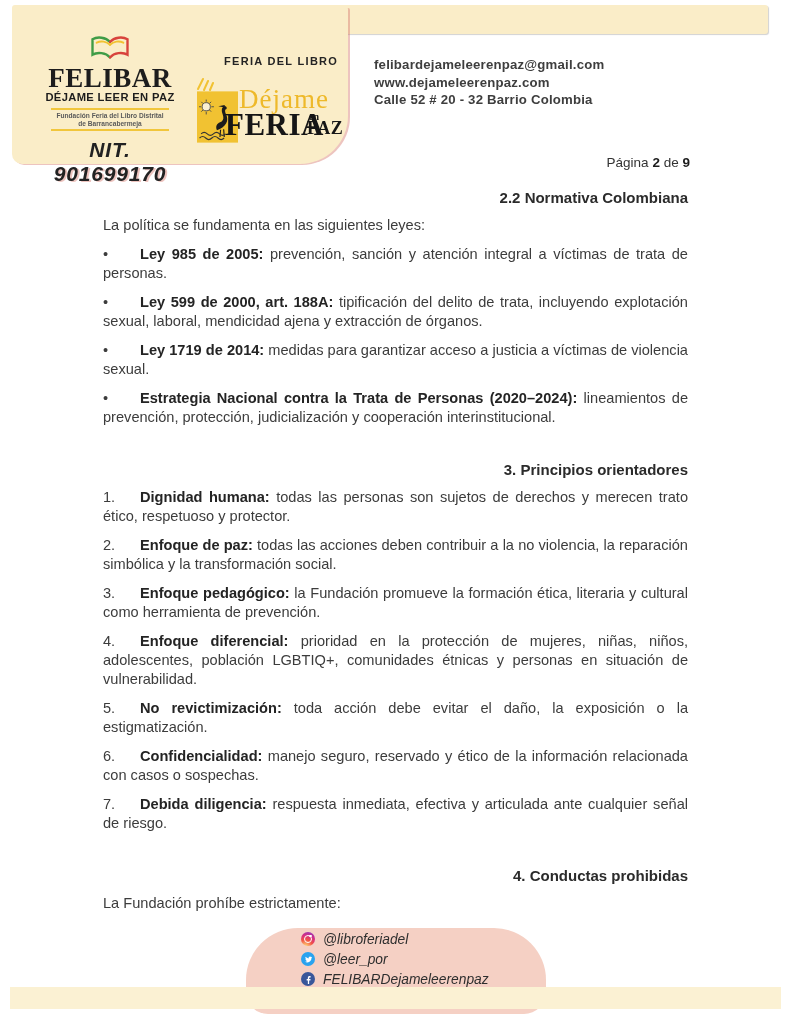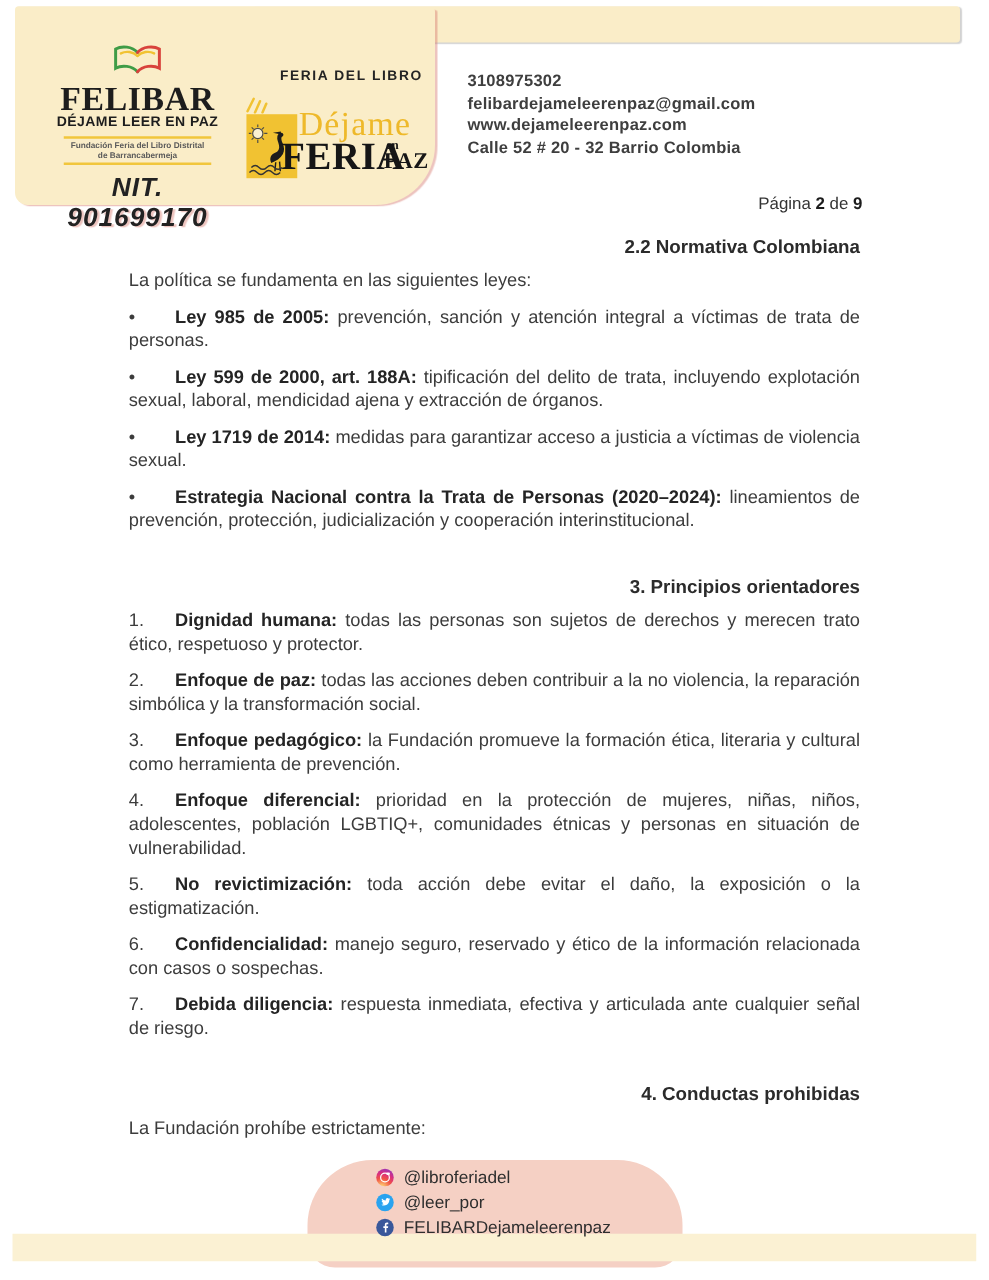--- a/index.html
+++ b/index.html
@@ -84,21 +84,21 @@
   
   .footer-panel{
     position:absolute;left:246px;top:928px;width:300px;height:86px;
     background:#f5d0c4;border-radius:52px 52px 22px 22px;z-index:1;
   }
   .footer-band{
     position:absolute;left:10px;top:987px;width:771px;height:22px;
     background:#fbf1d3;z-index:2;
   }
   .social{position:absolute;left:301px;top:932px;z-index:3;}
-  .social-row{display:flex;align-items:center;height:19px;margin-bottom:1px;}
+  .social-row{display:flex;align-items:flex-start;height:19px;margin-bottom:1px;font-style:italic;}
   .social-row .handle{margin-left:8px;font-size:13.8px;color:#2e2e2e;font-weight:500;}
   .icn{width:14px;height:14px;border-radius:50%;position:relative;flex:0 0 14px;}
   .ig{background:radial-gradient(circle at 30% 110%,#fed373 8%,#f15245 42%,#d92e7f 65%,#9b36b7 88%);}
   .ig::before{content:"";position:absolute;inset:3px;border:1.2px solid #fff;border-radius:4px;}
   .ig::after{content:"";position:absolute;width:2.2px;height:2.2px;border-radius:50%;background:#fff;right:3.4px;top:3.2px;}
   .fb{background:#39579a;display:flex;align-items:center;justify-content:center;}
   .tw{background:#2aa3ef;display:flex;align-items:center;justify-content:center;}
 </style>
 </head>
 <body>
@@ -160,21 +160,20 @@
         </svg>
         <div class="feria-dejame">Déjame</div>
         <div class="feria-leer">FERIA</div>
         <div class="feria-en">en</div>
         <div class="feria-paz">PAZ</div>
       </div>
     </div>
   </div>
 
   <div class="contact">
-    <div>3108975302</div>
     <div>felibardejameleerenpaz@gmail.com</div>
     <div>www.dejameleerenpaz.com</div>
     <div>Calle 52 # 20 - 32 Barrio Colombia</div>
   </div>
 
   <div class="page-indicator"><span>Página</span> <b>2</b> <span>de</span> <b>9</b></div>
 
   <div class="content">
 
     <h3>2.2 Normativa Colombiana</h3>

